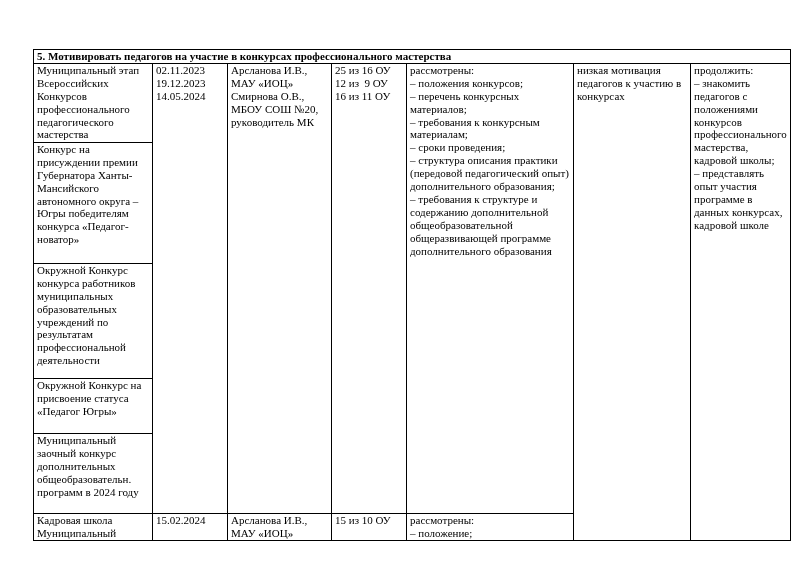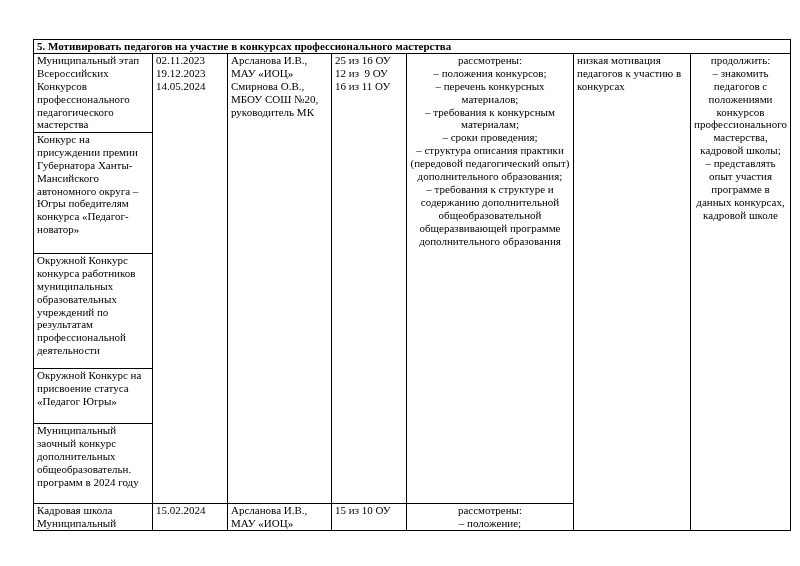--- a/index.html
+++ b/index.html
@@ -12,21 +12,21 @@
     width: 800px;
     height: 566px;
     background: #ffffff;
     font-family: "Liberation Serif", serif;
     color: #000000;
     overflow: hidden;
   }
   table.report {
     position: absolute;
     left: 33px;
-    top: 39px;
+    top: 49px;
     width: 757px;
     border-collapse: collapse;
     table-layout: fixed;
   }
   table.report td {
     border: 1px solid #000000;
     vertical-align: top;
     padding: 0 3px;
     font-size: 11px;
     line-height: 12.9px;
@@ -42,21 +42,21 @@
   tr.r5      { height: 80px; }
   tr.r6      { height: 27px; margin-top: 44px; }
   td.section-header-cell {
     font-weight: bold;
     font-size: 11.5px;
     line-height: 12px;
     padding-left: 5px;
     white-space: nowrap;
   }
   .center { text-align: left; }
-  .left   { text-align: center; }
+  .left   { text-align: left; }
   .line   { display: block; }
 </style>
 </head>
 <body>
 
 <div class="page">
   <table class="report">
     <colgroup>
       <col style="width:119px">
       <col style="width:75px">

